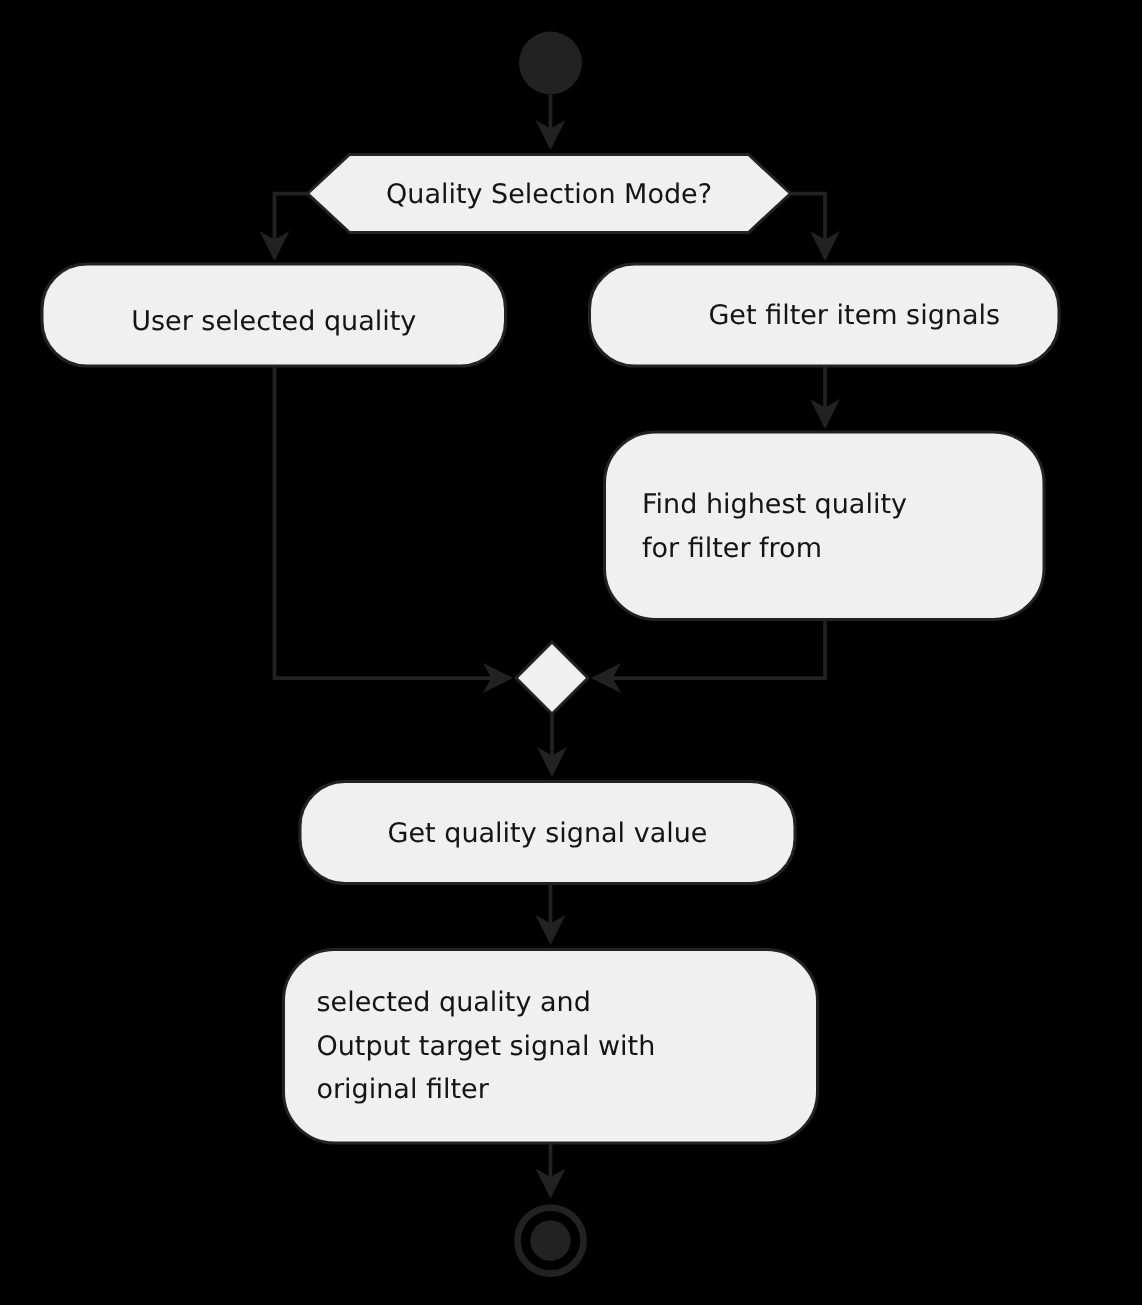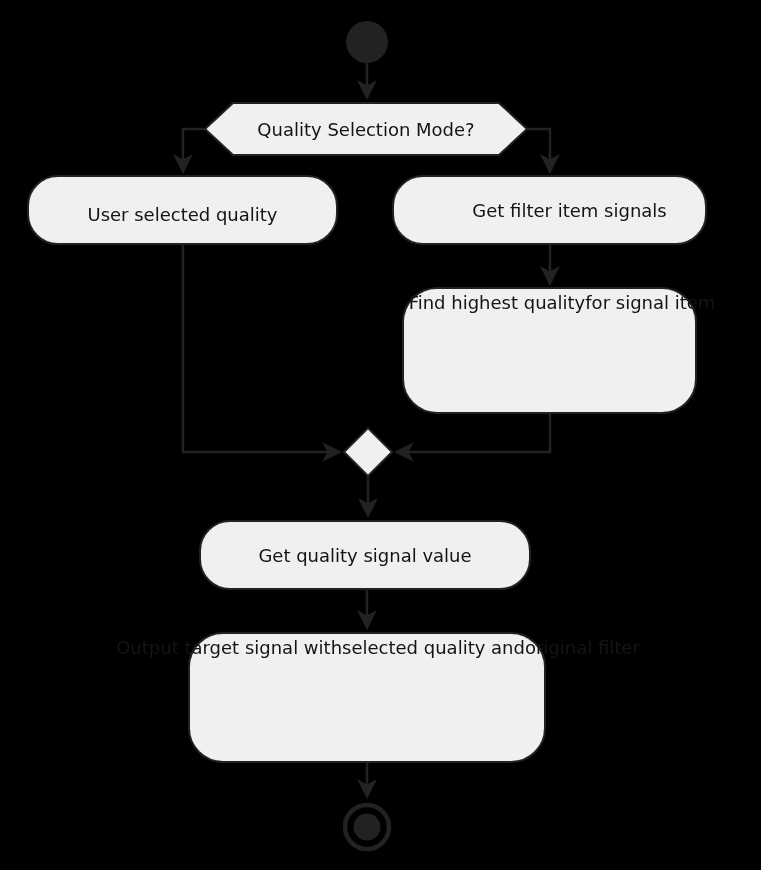--- a/index.html
+++ b/index.html
@@ -28,21 +28,21 @@
     color: var(--text);
     font-size: 18px;
     display: flex;
     align-items: center;
     justify-content: center;
     text-align: center;
     line-height: 29px;
     white-space: nowrap;
   }
   .label.multiline {
-    flex-direction: row;
+    flex-direction: column;
     align-items: flex-start;
     justify-content: center;
     text-align: left;
   }
   .lbl-decision { left: 205px; top: 103px; width: 322px; height: 52px; }
   .lbl-user     { left: 28px;  top: 176px; width: 309px; height: 76px; border-radius: 22px; }
   .lbl-filter   { left: 413px; top: 176px; width: 313px; height: 68px; }
   .lbl-find     { left: 403px; top: 288px; width: 293px; height: 125px; padding-left: 25px; }
   .lbl-target   { left: 200px; top: 521px; width: 330px; height: 68px; }
   .lbl-output   { left: 189px; top: 633px; width: 356px; height: 129px; padding-left: 22px; }
@@ -98,24 +98,24 @@
   </svg>
 
   <div class="label lbl-decision">Quality Selection Mode?</div>
 
   <div class="label lbl-user">User selected quality</div>
 
   <div class="label lbl-filter">Get filter item signals</div>
 
   <div class="label multiline lbl-find">
     <span>Find highest quality</span>
-    <span>for signal item</span>
+    <span>for filter from</span>
   </div>
 
   <div class="label lbl-target">Get quality signal value</div>
 
   <div class="label multiline lbl-output">
+    <span>selected quality and</span>
     <span>Output target signal with</span>
-    <span>selected quality and</span>
     <span>original filter</span>
   </div>
 
 </div>
 
 </body></html>

